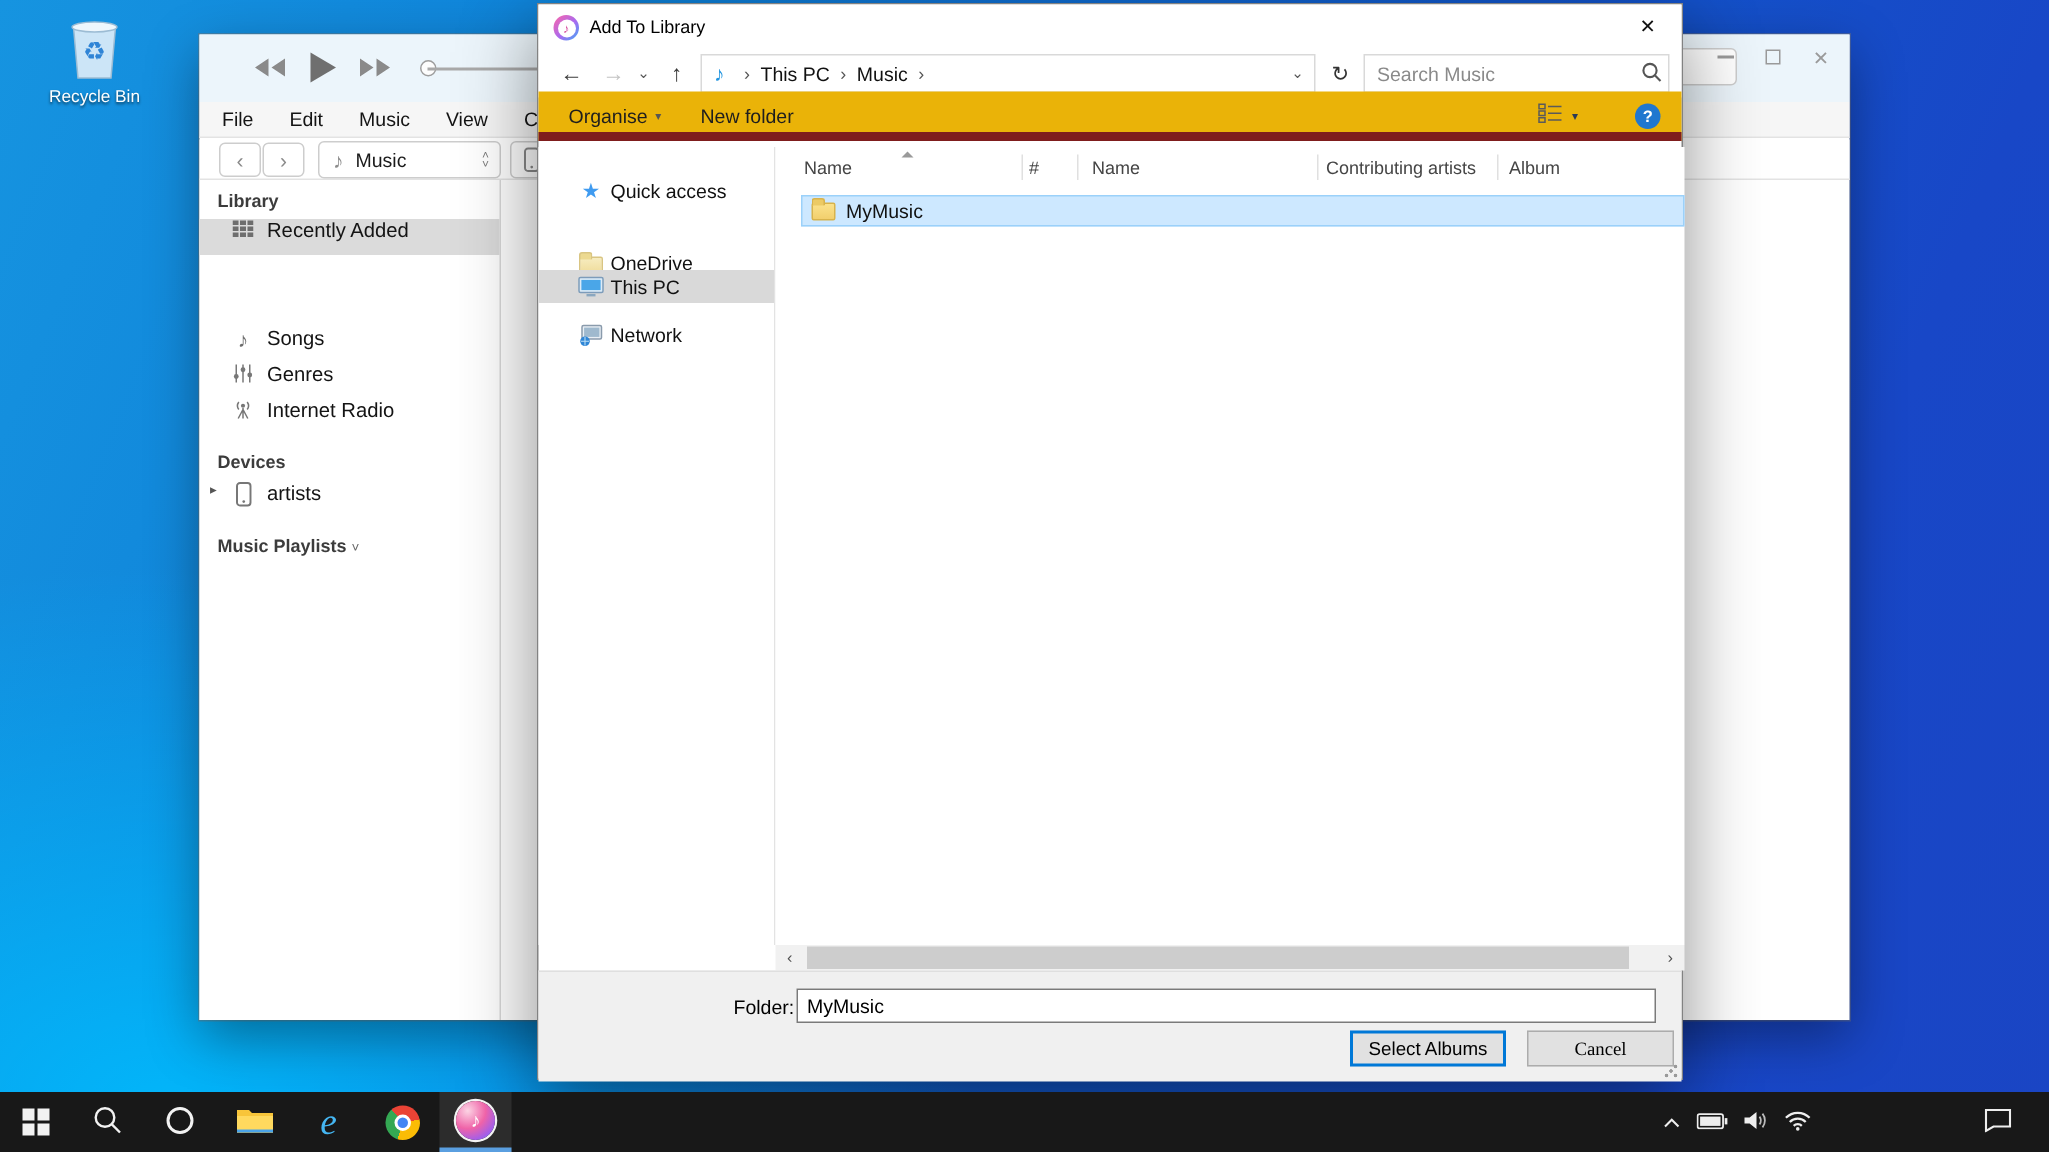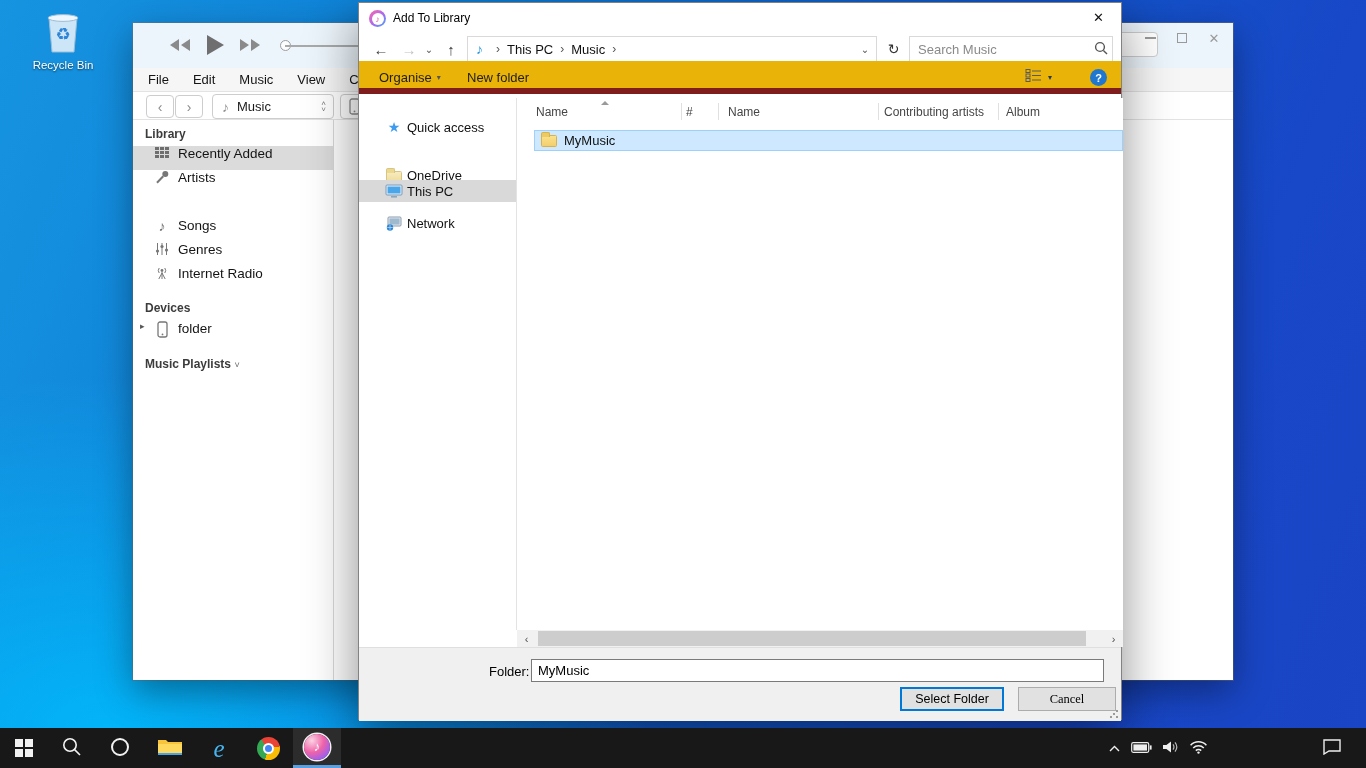--- a/index.html
+++ b/index.html
@@ -227,29 +227,20 @@
                 <rect x="5" y="5" width="4" height="3"></rect>
                 <rect x="10" y="5" width="4" height="3"></rect>
                 <rect x="0" y="9" width="4" height="3"></rect>
                 <rect x="5" y="9" width="4" height="3"></rect>
                 <rect x="10" y="9" width="4" height="3"></rect>
               </g>
             </svg>
         </span>
         <span class="tx">Recently Added</span>
       </div>
-      <div class="sb-item" style="top:50px">
-        <span class="ic">
-          <svg width="14" height="14">
-              <circle cx="10.3" cy="4" r="3" fill="#777"></circle>
-              <path d="M8.2 6.2L2 12.8" stroke="#777" stroke-width="2"></path>
-            </svg>
-        </span>
-        <span class="tx">Artists</span>
-      </div>
       <div class="sb-item" style="top:98px">
         <span class="ic" style="color:#6e6e6e;font-size:14px">♪</span>
         <span class="tx">Songs</span>
       </div>
       <div class="sb-item" style="top:146px">
         <span class="ic">
           <svg width="16" height="14">
               <circle cx="8" cy="4.5" r="1.4" fill="#777"></circle>
               <path d="M8 6v7M4.8 13l3.2-6 3.2 6" stroke="#777" fill="none"></path>
               <path d="M5.2 7A4.2 4.2 0 0 1 5.2 2M10.8 2a4.2 4.2 0 0 1 0 5" stroke="#777" fill="none"></path>
@@ -271,21 +262,21 @@
 
       <span class="sb-hdr" style="top:181px">Devices</span>
       <div class="sb-item" style="top:201px">
         <span class="sb-caret">▸</span>
         <span class="ic">
           <svg width="11" height="17">
               <rect x="1" y="1" width="9" height="15" rx="2" fill="none" stroke="#777" stroke-width="1.3"></rect>
               <circle cx="5.5" cy="13.4" r="0.9" fill="#777"></circle>
             </svg>
         </span>
-        <span class="tx">folder</span>
+        <span class="tx">artists</span>
       </div>
 
       <span class="sb-hdr" style="top:237px">
         <span>Music Playlists</span>
         <span style="font-weight:normal;font-size:9px;color:#666"> ˅</span>
       </span>
     </div>
     <div class="abs it-divider"></div>
   </div>
 
@@ -407,21 +398,21 @@
 
     <div class="abs hscroll">
       <div class="hs-arrow" style="left:1px">‹</div>
       <div class="hs-thumb"></div>
       <div class="hs-arrow" style="right:1px">›</div>
     </div>
 
     <div class="abs dlg-footer">
       <span class="abs folder-lbl">Folder:</span>
       <input class="abs folder-input" value="MyMusic" style="">
-      <div class="btn btn-primary">Select Folder</div>
+      <div class="btn btn-primary">Select Albums</div>
       <div class="btn btn-plain">Cancel</div>
       <div class="abs grip"></div>
     </div>
   </div>
 
   <div class="abs taskbar">
     <div class="tb-cell" style="left:0">
       <span class="win-logo">
           <i></i>
           <i></i>

